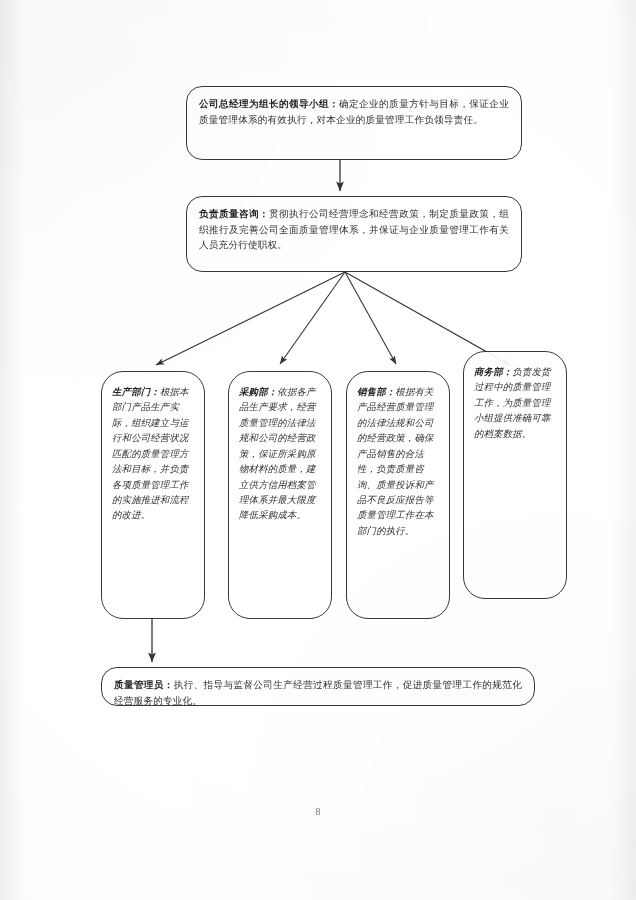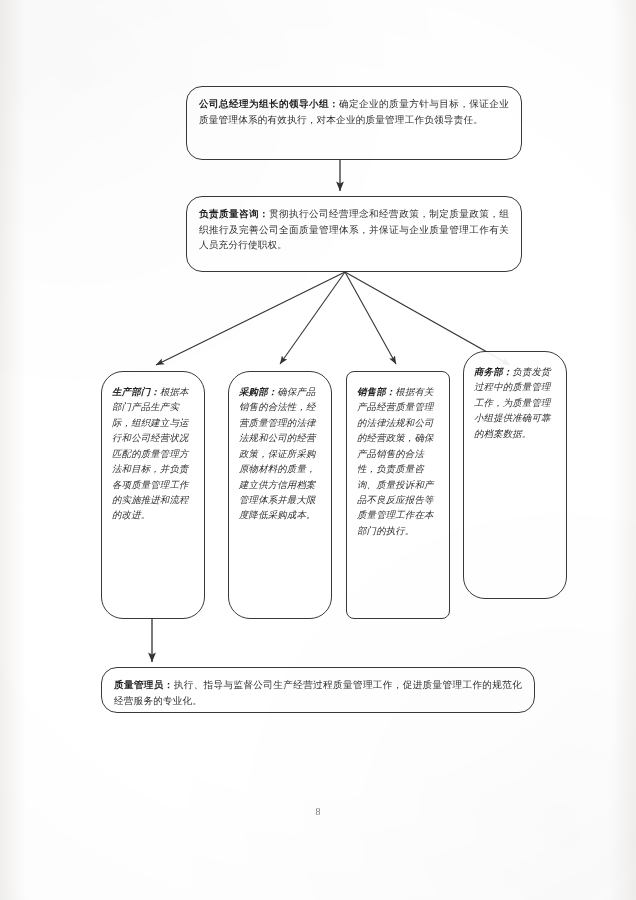--- a/index.html
+++ b/index.html
@@ -67,24 +67,24 @@
     padding: 12px 9px 8px 10px;
     text-align: left;
     font-style: italic;
   }
 
   #box-leadership-group { left: 186px; top: 86px;  width: 336px; height: 74px; }
   #box-quality-manager  { left: 186px; top: 196px; width: 336px; height: 76px; }
 
   #box-production { left: 101px;  top: 371px; width: 104px; height: 248px; }
   #box-purchasing { left: 228px;  top: 371px; width: 104px; height: 248px; }
-  #box-sales      { left: 346px;  top: 371px; width: 104px; height: 248px; border-radius: 8px; }
+  #box-sales      { left: 346px;  top: 371px; width: 104px; height: 248px; }
   #box-business   { left: 463px;  top: 351px; width: 104px; height: 248px; }
 
-  #box-quality-officer { left: 101px; top: 667px; width: 434px; height: 46px; font-size: 9.6px; }
+  #box-quality-officer { left: 101px; top: 667px; width: 434px; height: 39px; font-size: 9.6px; }
 
   
   #connectors {
     position: absolute;
     left: 0; top: 0;
     width: 636px;
     height: 900px;
     pointer-events: none;
     opacity: .92;
   }
@@ -142,21 +142,21 @@
 
 <div class="node node-wide" id="box-quality-manager">
   <span class="lead">负责质量咨询：</span><span>贯彻执行公司经营理念和经营政策，制定质量政策，组织推行及完善公司全面质量管理体系，并保证与企业质量管理工作有关人员充分行使职权。</span>
 </div>
 
 <div class="node node-col" id="box-production">
   <span class="lead">生产部门：</span><span>根据本部门产品生产实际，组织建立与运行和公司经营状况匹配的质量管理方法和目标，并负责各项质量管理工作的实施推进和流程的改进。</span>
 </div>
 
 <div class="node node-col" id="box-purchasing">
-  <span class="lead">采购部：</span><span>确保产品销售的合法性，经营质量管理的法律法规和公司的经营政策，保证所采购原物材料的质量，建立供方信用档案管理体系并最大限度降低采购成本。</span>
+  <span class="lead">采购部：</span><span>依据各产品生产要求，经营质量管理的法律法规和公司的经营政策，保证所采购原物材料的质量，建立供方信用档案管理体系并最大限度降低采购成本。</span>
 </div>
 
 <div class="node node-col" id="box-sales">
   <span class="lead">销售部：</span><span>根据有关产品经营质量管理的法律法规和公司的经营政策，确保产品销售的合法性，负责质量咨询、质量投诉和产品不良反应报告等质量管理工作在本部门的执行。</span>
 </div>
 
 <div class="node node-col" id="box-business">
   <span class="lead">商务部：</span><span>负责发货过程中的质量管理工作，为质量管理小组提供准确可靠的档案数据。</span>
 </div>
 

